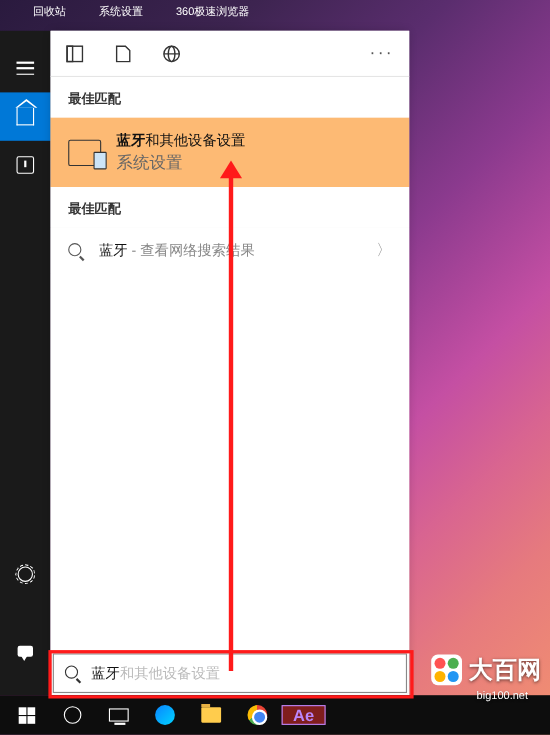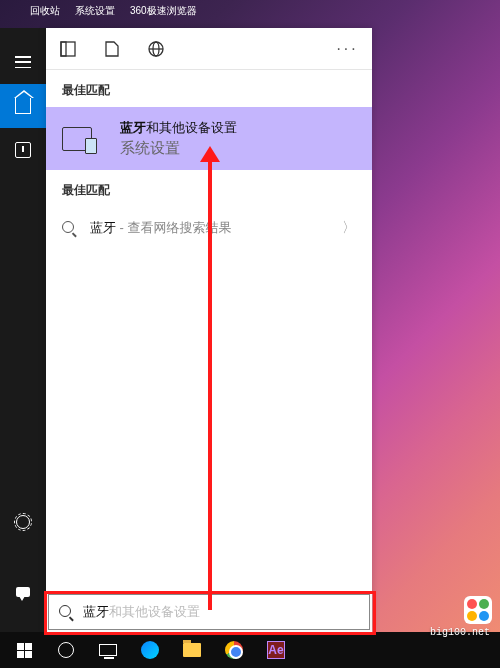--- a/index.html
+++ b/index.html
@@ -5,21 +5,21 @@
     * { margin: 0; padding: 0; box-sizing: border-box; }
     body {
       width: 500px; height: 668px; overflow: hidden;
       font-family: "Microsoft YaHei", "Segoe UI", sans-serif;
       position: relative;
       background: linear-gradient(135deg, #2a1a3e 0%, #3d2450 20%, #5a2d6e 35%, #8b3a8e 50%, #c44fa3 65%, #d96590 75%, #e67a7e 85%, #f29070 100%);
     }
     
     .desktop-icons {
       position: absolute; top: 0; left: 0; right: 0; height: 28px;
-      display: flex; gap: 15px; padding: 4px 30px;
+      display: flex; gap: 30px; padding: 4px 30px;
       color: #fff; font-size: 10px;
     }
     .desktop-icons span { text-align: center; white-space: nowrap; }
     
     .sidebar {
       position: absolute; left: 0; top: 28px; bottom: 36px; width: 46px;
       background: #1a1a1a;
       display: flex; flex-direction: column; align-items: center;
       padding-top: 12px;
     }
@@ -84,22 +84,22 @@
       height: 42px; display: flex; align-items: center; padding: 0 14px;
       gap: 28px; border-bottom: 1px solid #e5e5e5; background: #fff;
     }
     .tab-ico { width: 16px; height: 16px; color: #333; display:flex; align-items:center; justify-content:center; }
     .tab-ellipsis { margin-left: auto; font-size: 16px; color: #555; letter-spacing: 2px; cursor:pointer; }
     .section-header {
       font-size: 12px; font-weight: 600; color: #333;
       padding: 12px 16px 8px; background: #fff;
     }
     .best-match {
-      display: flex; align-items: center; gap: 28px;
-      padding: 12px 16px; background: #c4b5fd; cursor: pointer;
+      display: flex; align-items: center; gap: 14px;
+      padding: 12px 16px; background: #fdba74; cursor: pointer;
     }
     .bm-icon {
       width: 30px; height: 24px; border: 1.5px solid #333; border-radius: 2px;
       position: relative; flex-shrink: 0;
     }
     .bm-icon::after {
       content: ""; position: absolute; right: -6px; bottom: -4px;
       width: 10px; height: 14px; border: 1.5px solid #333; background: #cce4f7;
       border-radius: 1px;
     }
@@ -154,31 +154,31 @@
     }
     .win-logo span { background: #fff; }
     .cortana-ring { width: 16px; height: 16px; border: 1.8px solid #fff; border-radius: 50%; }
     .taskview { width: 18px; height: 12px; border: 1.5px solid #fff; position: relative; }
     .taskview::after { content:""; position:absolute; bottom:-4px; left:4px; width:10px; height:2px; background:#fff; }
     .edge-ico { width: 18px; height: 18px; border-radius:50%; background: linear-gradient(135deg,#0a84ff,#00d4ff); }
     .folder-ico { width: 18px; height: 14px; background: #ffcc4d; border-radius: 1px; position:relative; }
     .folder-ico::before { content:""; position:absolute; top:-3px; left:0; width:8px; height:3px; background:#e6b043; }
     .chrome-ico { width:18px; height:18px; border-radius:50%; background: conic-gradient(#ea4335 0 120deg,#4caf50 120deg 240deg,#fbbc05 240deg 360deg); position:relative; }
     .chrome-ico::after { content:""; position:absolute; top:4px; left:4px; width:10px; height:10px; border-radius:50%; background:#4285f4; border:2px solid #fff; }
-    .ae-ico { width:18px; height:18px; background:#7f1d1d; border:1px solid #bb86fc; color:#bb86fc; font-size:12px; font-weight:700; display:flex; align-items:center; justify-content:center; }
+    .ae-ico { width:40px; height:18px; background:#7f1d1d; border:1px solid #bb86fc; color:#bb86fc; font-size:15px; font-weight:700; display:flex; align-items:center; justify-content:center; }
     .mag { width:14px; height:14px; position:relative; display:inline-block; }
     .mag::before { content:""; position:absolute; width:10px; height:10px; border:1.5px solid currentColor; border-radius:50%; }
     .mag::after { content:""; position:absolute; width:5px; height:1.5px; background:currentColor; bottom:0; right:-1px; transform:rotate(45deg); }
     .watermark {
       position: absolute; right: 8px; bottom: 44px; z-index: 10;
       display: flex; align-items: center; gap: 6px;
       color: #fff; font-weight: 700; font-size: 22px;
       text-shadow: 0 1px 3px rgba(0,0,0,0.6);
     }
-    .wm-url { position:absolute; right:10px; bottom:30px; color:#fff; font-size:10px; z-index:10; text-shadow:0 1px 2px rgba(0,0,0,0.6);font-family:Liberation Mono, monospace; }
+    .wm-url { position:absolute; right:20px; bottom:30px; color:#fff; font-size:10px; z-index:10; text-shadow:0 1px 2px rgba(0,0,0,0.6); }
     .wm-logo {
       width:28px; height:28px; background:#fff; border-radius:6px; display:grid;
       grid-template-columns:1fr 1fr; grid-template-rows:1fr 1fr; gap:2px; padding:3px;
     }
     .wm-logo span:nth-child(1){background:#ff5252;} .wm-logo span:nth-child(2){background:#4caf50;}
     .wm-logo span:nth-child(3){background:#ffb300;} .wm-logo span:nth-child(4){background:#2196f3;}
     .wm-logo span{border-radius:50%;}
   </style>
 </head>
 <body>
@@ -295,14 +295,15 @@
     </div>
 </div>
 
 <div class="watermark">
   <span class="wm-logo">
       <span></span>
       <span></span>
       <span></span>
       <span></span>
     </span>
+  <span>大百网</span>
 </div>
 <div class="wm-url">big100.net</div>
 
 </body></html>

